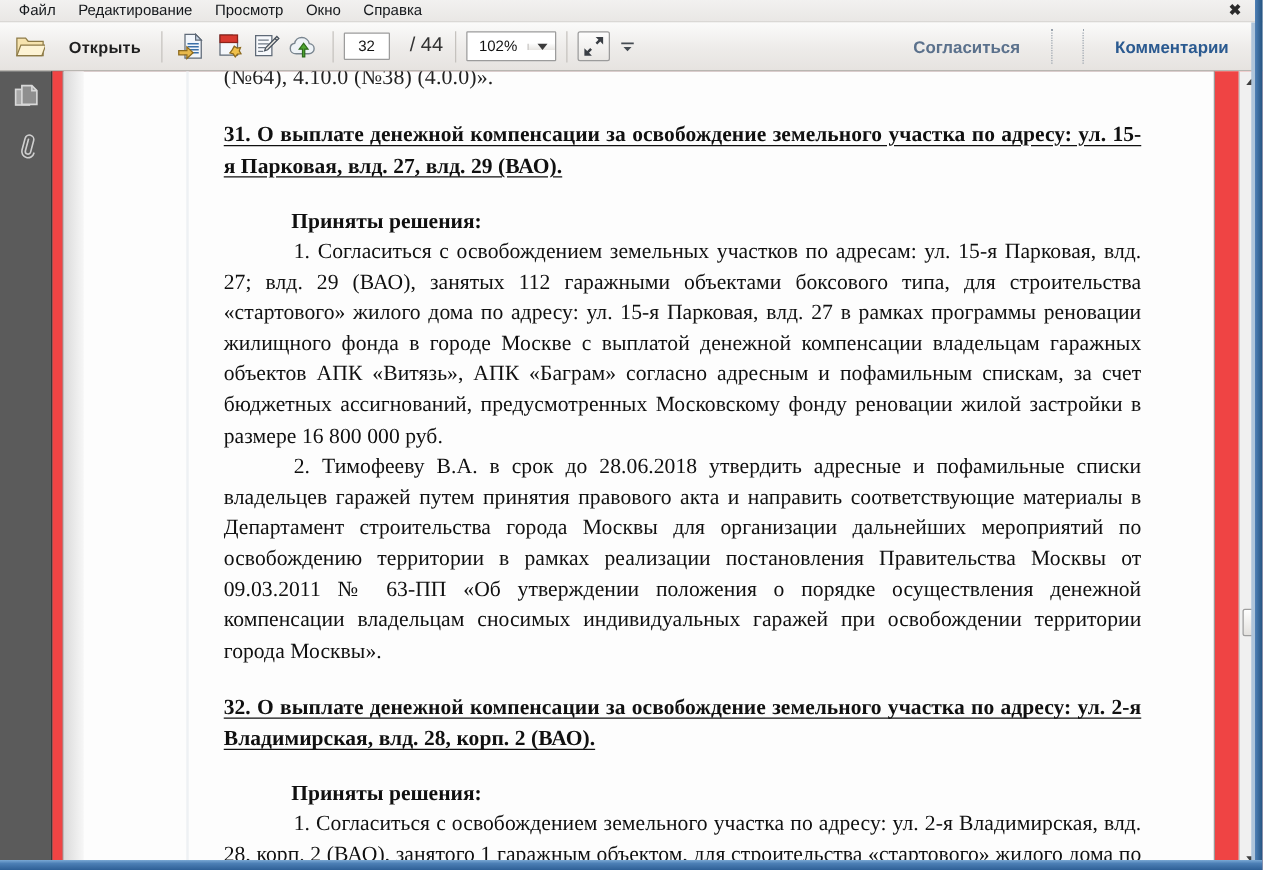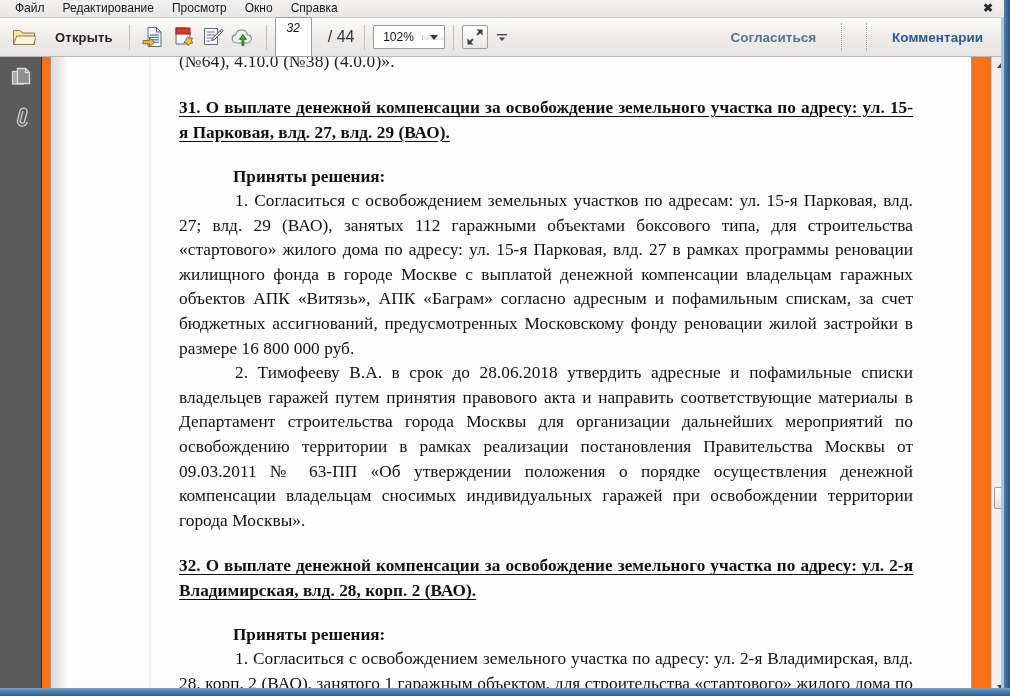--- a/index.html
+++ b/index.html
@@ -71,28 +71,27 @@
     height: 28px;
     margin: 0 12px;
   }
   .tb-icon-btn {
     width: 30px; height: 28px;
     display: flex; align-items: center; justify-content: center;
     border-radius: 3px; cursor: pointer;
   }
 
   .pagebox {
-    width: 37px; height: 40px;
+    width: 37px; height: 22px;
     background: #ffffff;
     border: 1px solid #9c9c9c;
     border-radius: 1px;
     font-size: 12px; color: #111;
     text-align: center; line-height: 20px;
     cursor: text;
-    font-style: italic;
   }
   .pagetotal {
     font-size: 16px; color: #333;
     margin-left: 16px; margin-right: 2px;
     white-space: nowrap;
   }
   .zoombox {
     display: flex; align-items: center;
     height: 24px;
     border: 1px solid #9c9c9c;
@@ -155,21 +154,21 @@
   .rail-icon {
     width: 42px; height: 40px;
     display: flex; align-items: center; justify-content: center;
     cursor: pointer;
   }
 
   
   .viewer {
     position: absolute; left: 42px; top: 57px;
     width: 968px; height: 639px;
-    background: #f97316;
+    background: #ef4444;
     overflow: hidden;
   }
   .page {
     position: absolute;
     left: 9px; top: 0;
     width: 920px; height: 675px;
     background: #fdfdfd;
     box-shadow: 0 0 0 1px #9a9a9a;
   }
   .page-inner {

